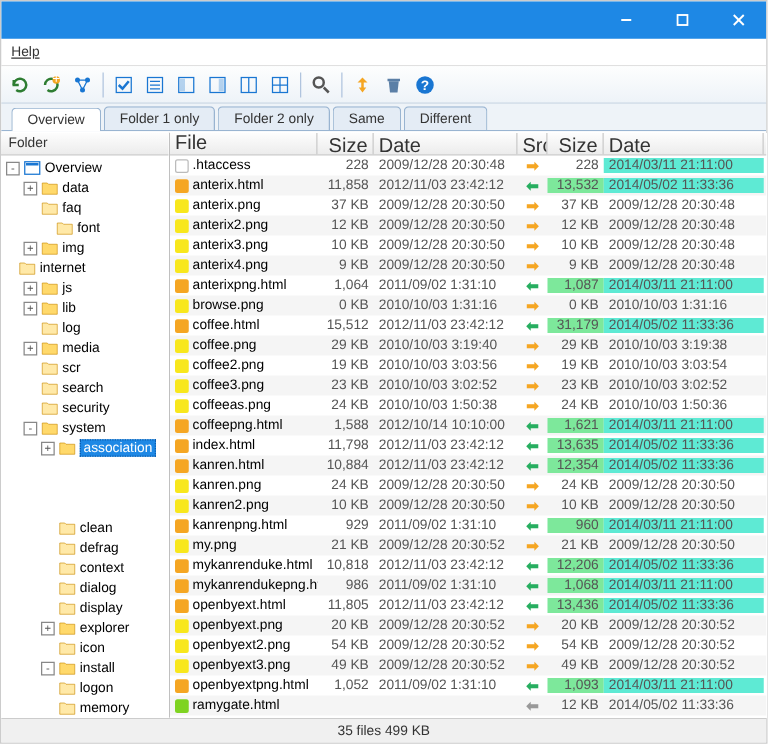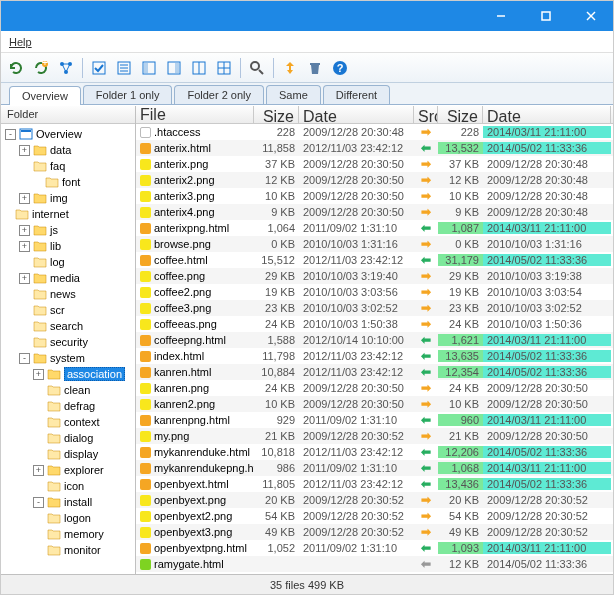--- a/index.html
+++ b/index.html
@@ -272,29 +272,20 @@
           </span>
           <span class="lbl">media</span>
         </div>
         <div class="tnode" style="padding-left: 18px;">
           <span class="exp blank"></span>
           <span class="fico">
             <svg width="14" height="12">
               <path d="M1 2h4l1 1h7v8H1z" fill="#ffe9a8" stroke="#c88a00" stroke-width="0.5"></path>
             </svg>
           </span>
-          <span class="lbl">news</span>
-        </div>
-        <div class="tnode" style="padding-left: 18px;">
-          <span class="exp blank"></span>
-          <span class="fico">
-            <svg width="14" height="12">
-              <path d="M1 2h4l1 1h7v8H1z" fill="#ffe9a8" stroke="#c88a00" stroke-width="0.5"></path>
-            </svg>
-          </span>
           <span class="lbl">scr</span>
         </div>
         <div class="tnode" style="padding-left: 18px;">
           <span class="exp blank"></span>
           <span class="fico">
             <svg width="14" height="12">
               <path d="M1 2h4l1 1h7v8H1z" fill="#ffe9a8" stroke="#c88a00" stroke-width="0.5"></path>
             </svg>
           </span>
           <span class="lbl">search</span>
@@ -319,21 +310,21 @@
         </div>
         <div class="tnode sel" style="padding-left: 32px;">
           <span class="exp">+</span>
           <span class="fico">
             <svg width="14" height="12">
               <path d="M1 2h4l1 1h7v8H1z" fill="#ffd96b" stroke="#c88a00" stroke-width="0.5"></path>
             </svg>
           </span>
           <span class="lbl">association</span>
         </div>
-        <div class="tnode" style="padding-left: 32px;">
+        <div class="tnode" style="padding-left: 32px; margin-top: 48px;">
           <span class="exp blank"></span>
           <span class="fico">
             <svg width="14" height="12">
               <path d="M1 2h4l1 1h7v8H1z" fill="#ffe9a8" stroke="#c88a00" stroke-width="0.5"></path>
             </svg>
           </span>
           <span class="lbl">clean</span>
         </div>
         <div class="tnode" style="padding-left: 32px;">
           <span class="exp blank"></span>

